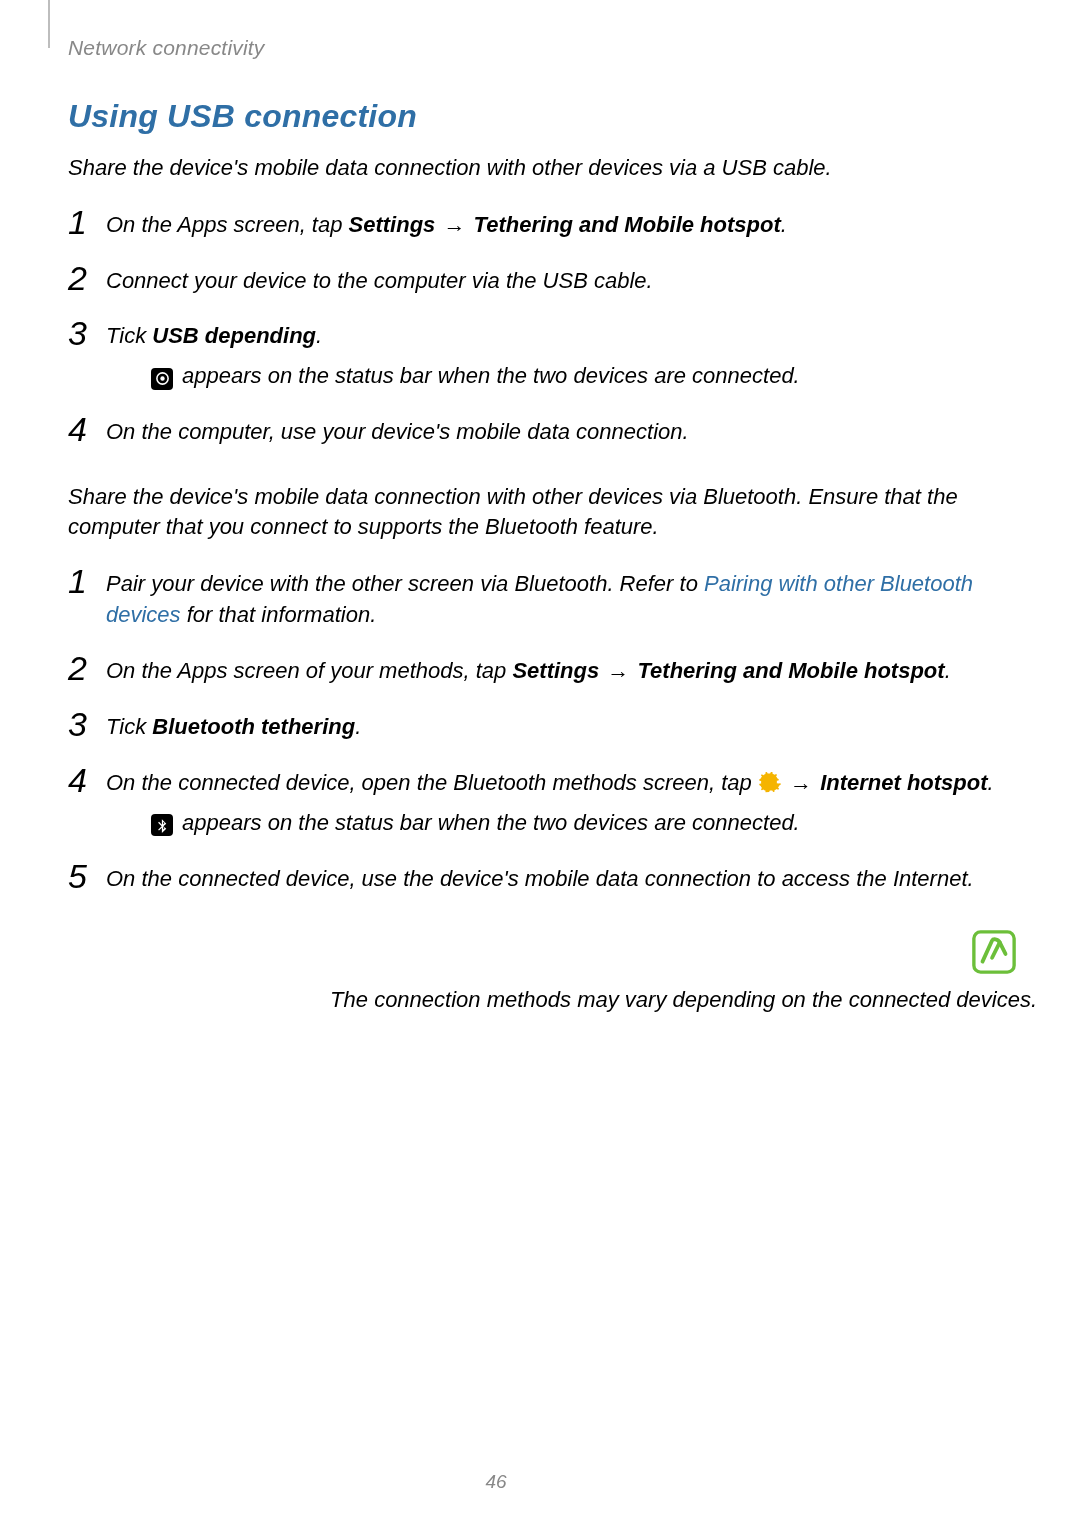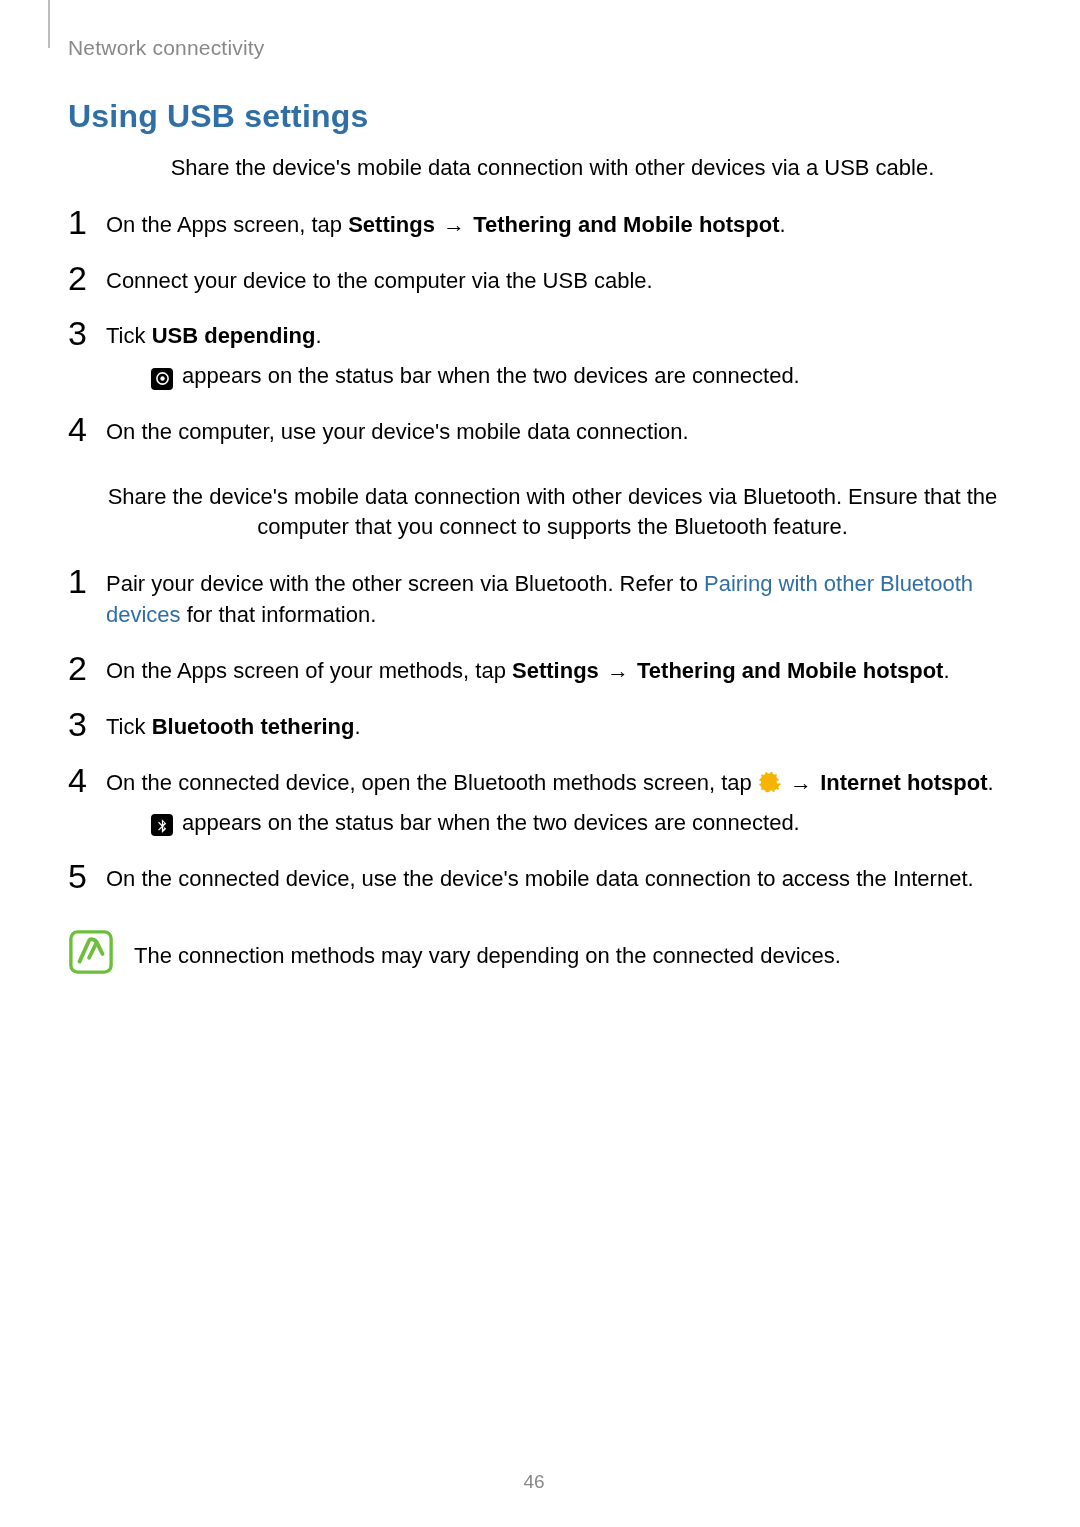--- a/index.html
+++ b/index.html
@@ -9,20 +9,21 @@
     background: #fff;
     font-family: "Segoe UI", "Helvetica Neue", Arial, sans-serif;
     color: #000;
   }
   .page {
     position: relative;
     width: 1080px;
     height: 1527px;
     box-sizing: border-box;
     padding: 36px 43px 0 68px;
+    font-style: italic;
   }
   .crop-mark-v {
     position: absolute;
     top: 0;
     left: 48px;
     width: 0;
     height: 48px;
     border-left: 2px solid #bdbdbd;
   }
   .header {
@@ -37,21 +38,20 @@
     font-weight: 600;
     font-size: 32px;
     margin: 30px 0 18px 0;
     letter-spacing: 0.2px;
   }
   p.intro {
     font-size: 22px;
     color: #000;
     margin: 8px 0 26px 0;
     line-height: 1.35;
-    text-align: center;
   }
   .steps {
     padding: 0;
     margin: 0 0 34px 0;
   }
   .step {
     display: flex;
     align-items: flex-start;
     margin: 0 0 24px 0;
   }
@@ -113,22 +113,23 @@
     vertical-align: -3px;
     margin: 0 1px;
   }
   .icon-gear-yellow svg {
     width: 22px;
     height: 22px;
     display: block;
   }
   .note {
     display: flex;
-    align-items: center;
+    align-items: flex-end;
     margin-top: 10px;
+    flex-direction: column;
   }
   .note-icon {
     width: 46px;
     height: 46px;
     flex: 0 0 46px;
     margin-right: 20px;
   }
   .note-icon svg {
     width: 46px;
     height: 46px;
@@ -140,32 +141,31 @@
     padding-top: 10px;
   }
   .page-number {
     position: absolute;
     bottom: 34px;
     left: 0;
     width: 992px;
     text-align: center;
     font-size: 19px;
     color: #888;
-    margin-left: 38px;
   }
 </style>
 </head>
 <body>
 
 <div class="page">
   <div class="crop-mark-v"></div>
 
   <div class="header">Network connectivity</div>
 
-  <h2 class="section">Using USB settings</h2>
+  <h2 class="section">Using USB connection</h2>
   <p class="intro">Share the device's mobile data connection with other devices via a USB cable.</p>
 
   <div class="steps">
 
     <div class="step">
       <div class="step-num">1</div>
       <div class="step-body">
         <span>On the Apps screen, tap </span><span class="bold">Settings</span><span class="arrow"> → </span><span class="bold">Tethering and Mobile hotspot</span><span>.</span>
       </div>
     </div>

